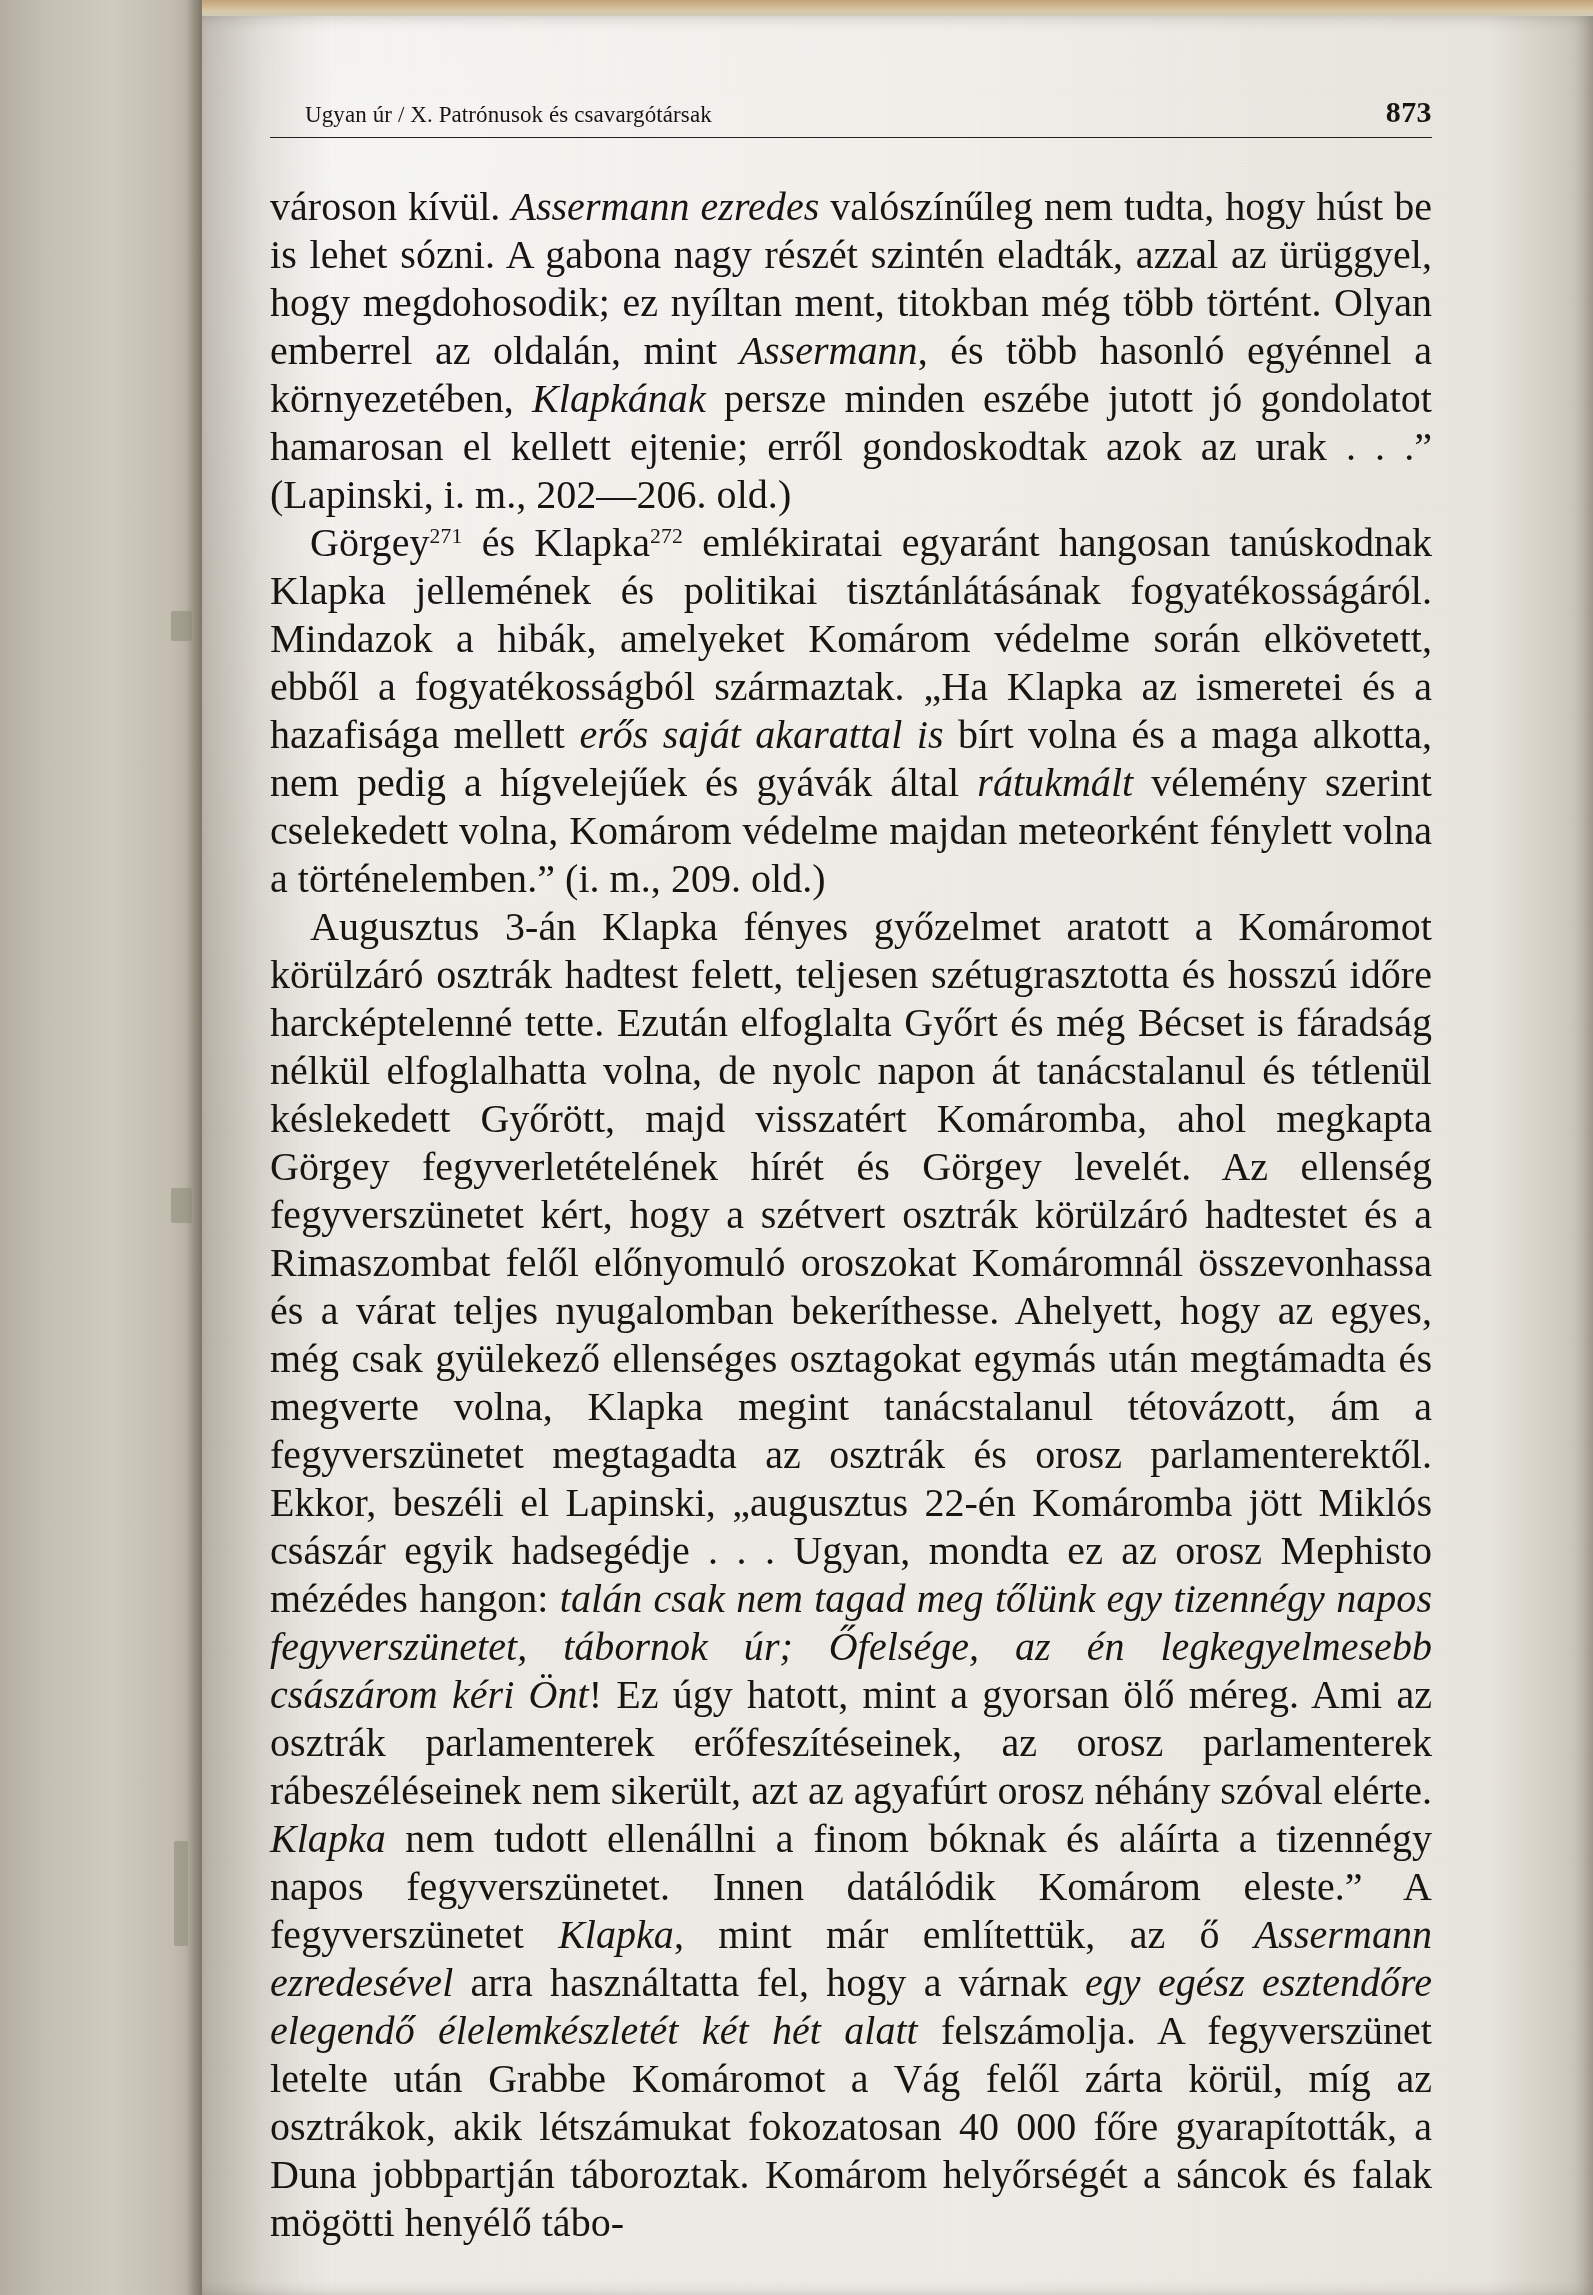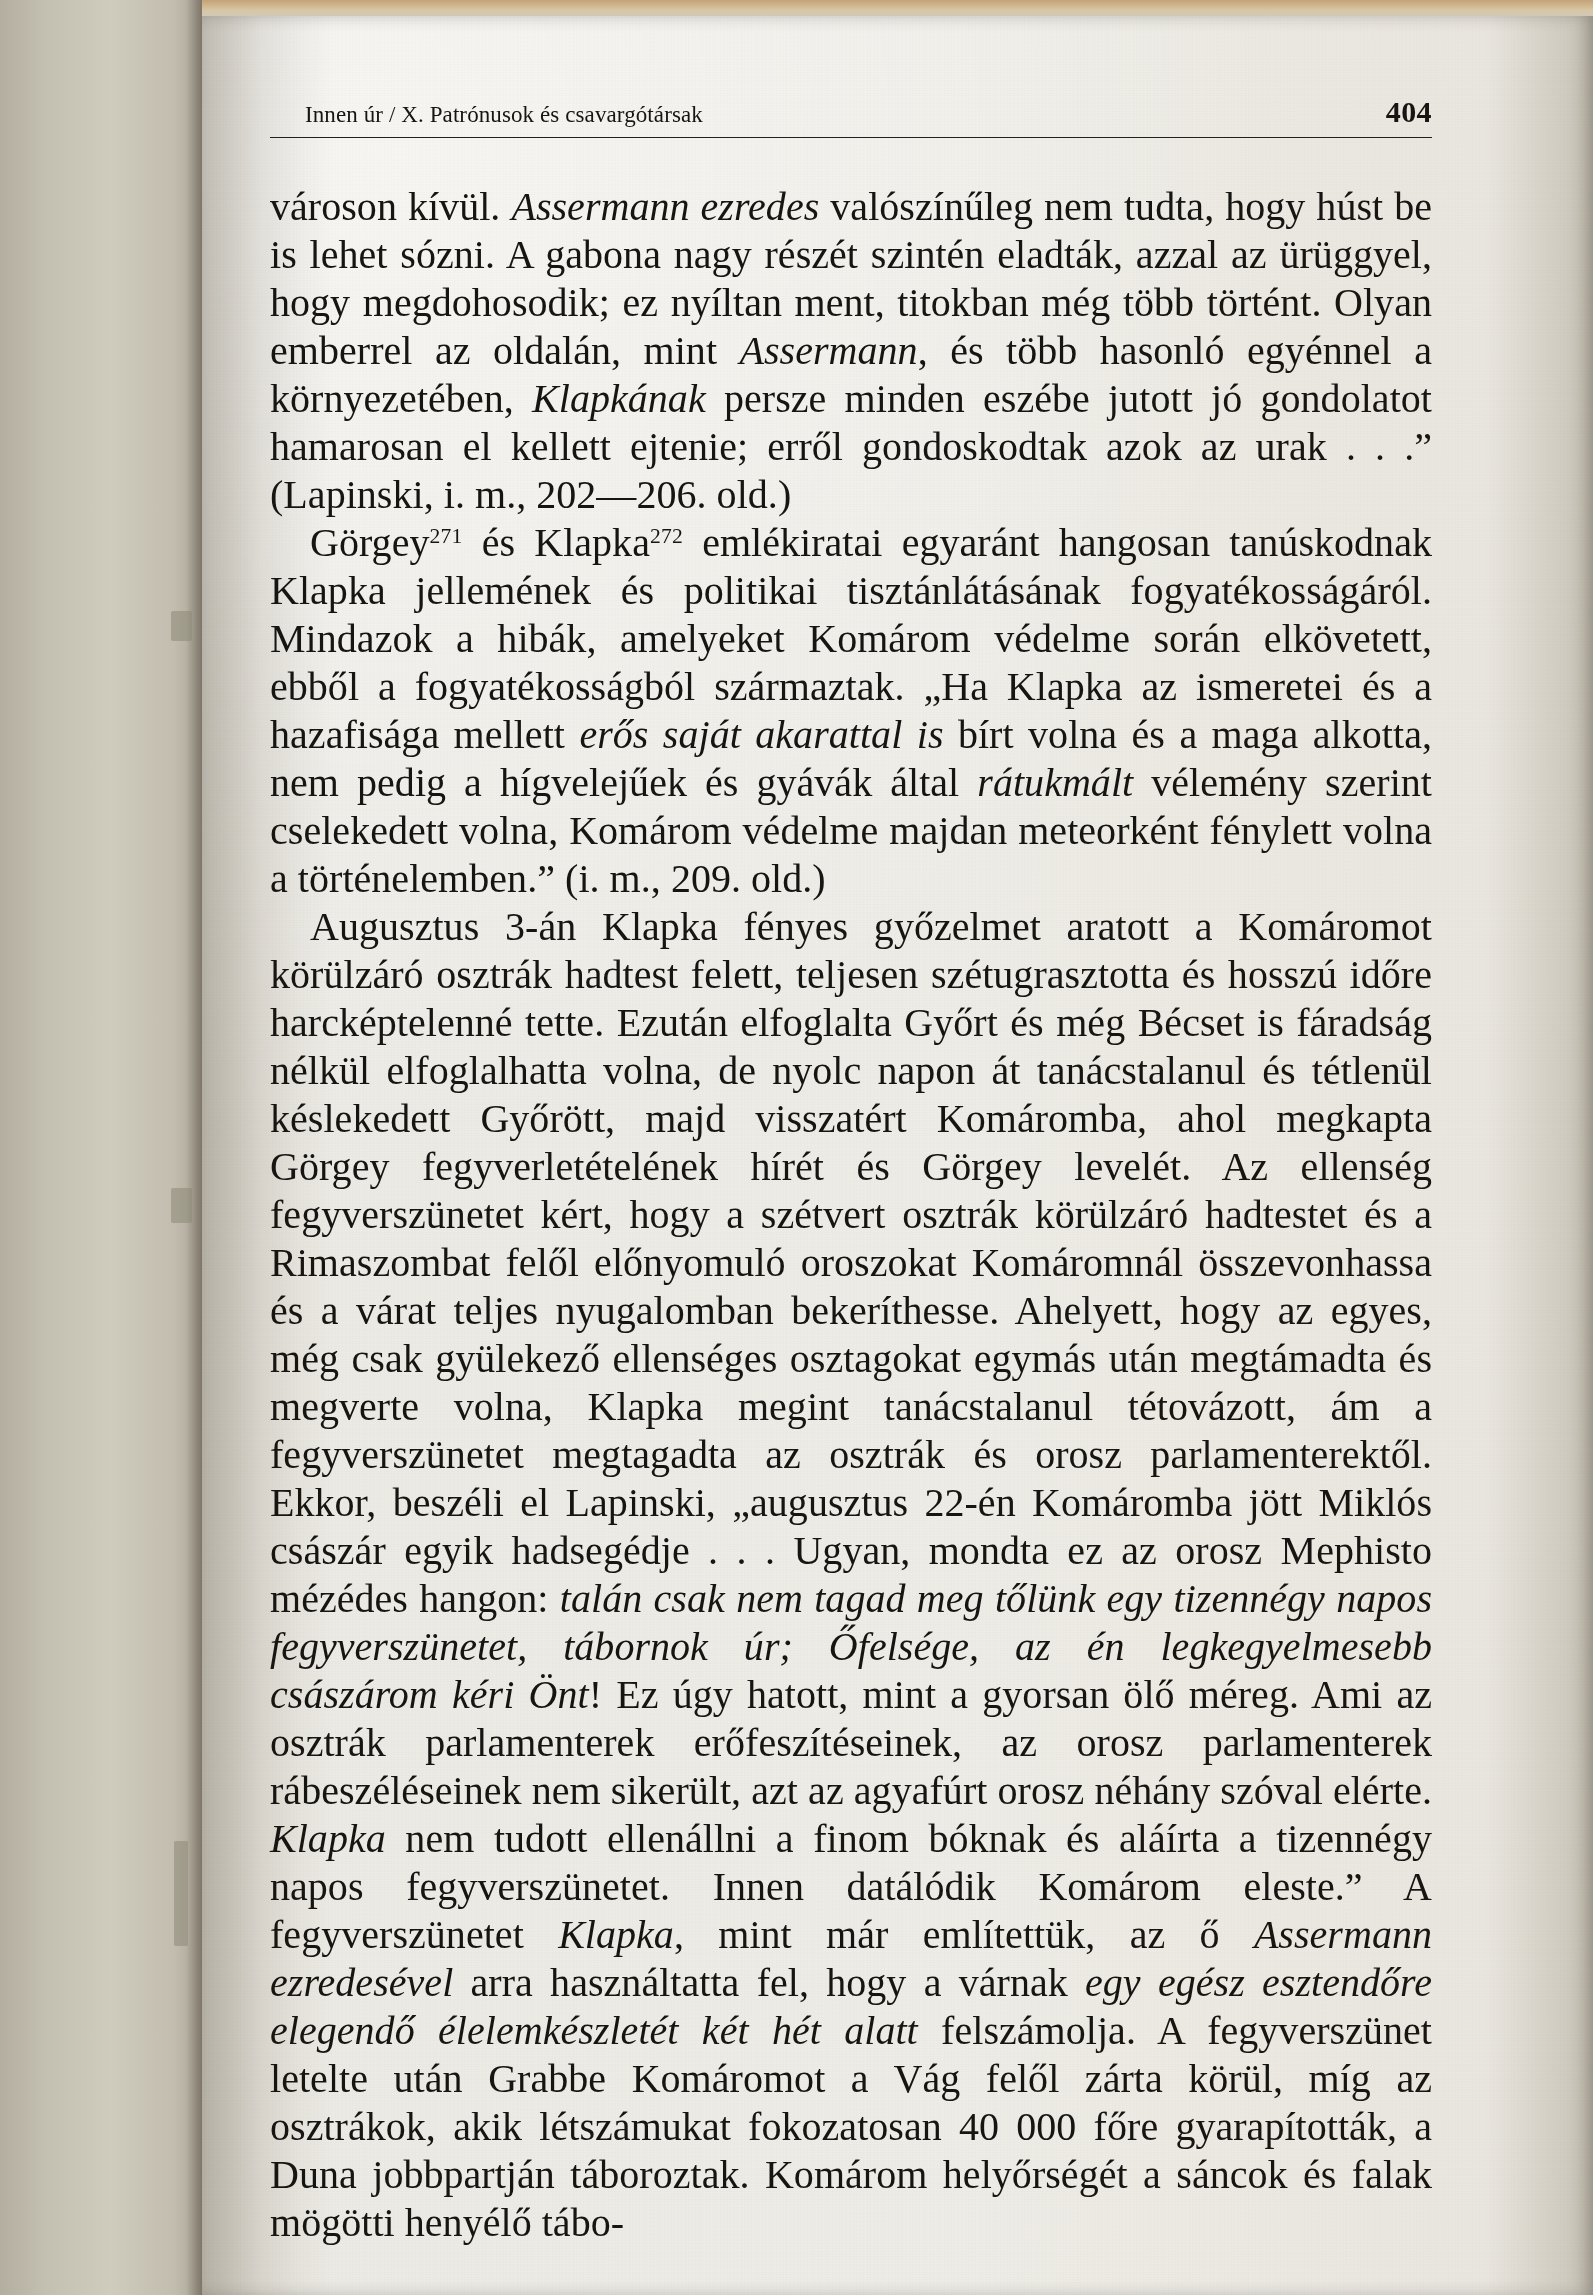--- a/index.html
+++ b/index.html
@@ -75,22 +75,22 @@
   <div id="topcover"></div>
 
   <div id="page">
     <div id="grain"></div>
     <div id="curve"></div>
     <div id="vignette"></div>
 
     <div id="content">
 
       <div id="runhead">
-        <span id="runhead-title">Innen úr / X. Patrónusok és csavargótársak</span>
-        <span id="runhead-folio">404</span>
+        <span id="runhead-title">Ugyan úr / X. Patrónusok és csavargótársak</span>
+        <span id="runhead-folio">873</span>
       </div>
 
       <div id="body">
           <p class="para" style="text-indent: 0px;"><span>városon kívül. </span><i>Assermann ezredes</i><span> valószínűleg nem tudta, hogy húst be is lehet sózni. A gabona nagy részét szintén eladták, azzal az ürüggyel, hogy megdohosodik; ez nyíltan ment, titokban még több történt. Olyan emberrel az oldalán, mint </span><i>Assermann</i><span>, és több hasonló egyénnel a környezetében, </span><i>Klapkának</i><span> persze minden eszébe jutott jó gondolatot hamarosan el kellett ejtenie; erről gondoskodtak azok az urak . . .” (Lapinski, i. m., 202—206. old.)</span></p>
           <p class="para"><span>Görgey</span><sup>271</sup><span> és Klapka</span><sup>272</sup><span> emlékiratai egyaránt hangosan tanúskodnak Klapka jellemének és politikai tisztánlátásának fogyatékosságáról. Mindazok a hibák, amelyeket Komárom védelme során elkövetett, ebből a fogyatékosságból származtak. „Ha Klapka az ismeretei és a hazafisága mellett </span><i>erős saját akarattal is</i><span> bírt volna és a maga alkotta, nem pedig a hígvelejűek és gyávák által </span><i>rátukmált</i><span> vélemény szerint cselekedett volna, Komárom védelme majdan meteorként fénylett volna a történelemben.” (i. m., 209. old.)</span></p>
           <p class="para"><span>Augusztus 3-án Klapka fényes győzelmet aratott a Komáromot körülzáró osztrák hadtest felett, teljesen szétugrasztotta és hosszú időre harcképtelenné tette. Ezután elfoglalta Győrt és még Bécset is fáradság nélkül elfoglalhatta volna, de nyolc napon át tanácstalanul és tétlenül késlekedett Győrött, majd visszatért Komáromba, ahol megkapta Görgey fegyverletételének hírét és Görgey levelét. Az ellenség fegyverszünetet kért, hogy a szétvert osztrák körülzáró hadtestet és a Rimaszombat felől előnyomuló oroszokat Komáromnál összevonhassa és a várat teljes nyugalomban bekeríthesse. Ahelyett, hogy az egyes, még csak gyülekező ellenséges osztagokat egymás után megtámadta és megverte volna, Klapka megint tanácstalanul tétovázott, ám a fegyverszünetet megtagadta az osztrák és orosz parlamenterektől. Ekkor, beszéli el Lapinski, „augusztus 22-én Komáromba jött Miklós császár egyik hadsegédje . . . Ugyan, mondta ez az orosz Mephisto mézédes hangon: </span><i>talán csak nem tagad meg tőlünk egy tizennégy napos fegyverszünetet, tábornok úr; Őfelsége, az én legkegyelmesebb császárom kéri Önt</i><span>! Ez úgy hatott, mint a gyorsan ölő méreg. Ami az osztrák parlamenterek erőfeszítéseinek, az orosz parlamenterek rábeszéléseinek nem sikerült, azt az agyafúrt orosz néhány szóval elérte. </span><i>Klapka</i><span> nem tudott ellenállni a finom bóknak és aláírta a tizennégy napos fegyverszünetet. Innen datálódik Komárom eleste.” A fegyverszünetet </span><i>Klapka</i><span>, mint már említettük, az ő </span><i>Assermann ezredesével</i><span> arra használtatta fel, hogy a várnak </span><i>egy egész esztendőre elegendő élelemkészletét két hét alatt</i><span> felszámolja. A fegyverszünet letelte után Grabbe Komáromot a Vág felől zárta körül, míg az osztrákok, akik létszámukat fokozatosan 40 000 főre gyarapították, a Duna jobbpartján táboroztak. Komárom helyőrségét a sáncok és falak mögötti henyélő tábo-</span></p>
         </div>
 
     </div>
   </div>

